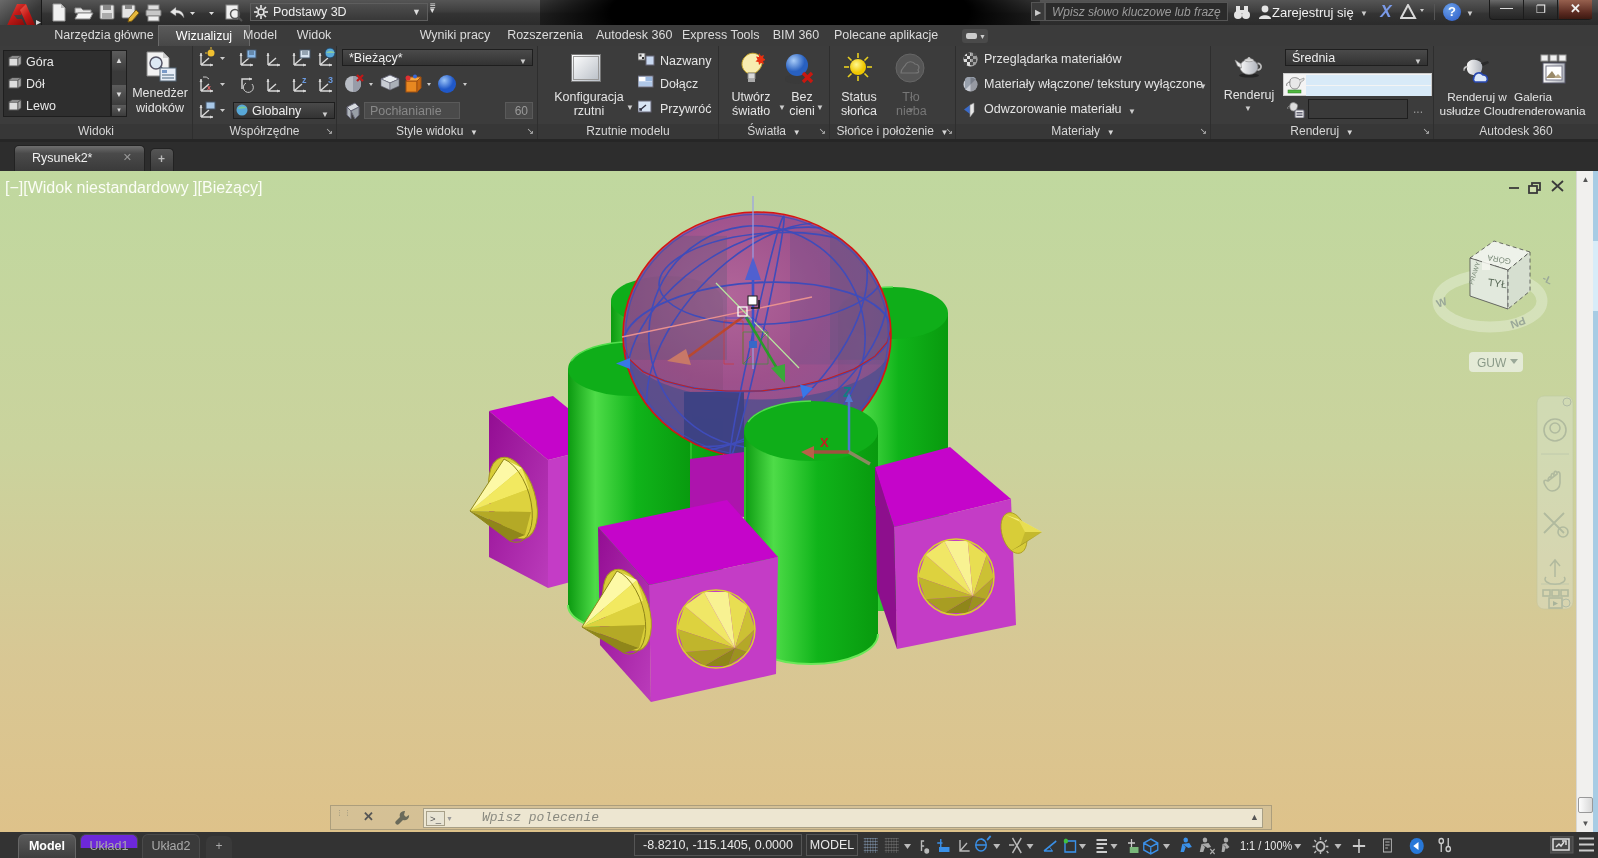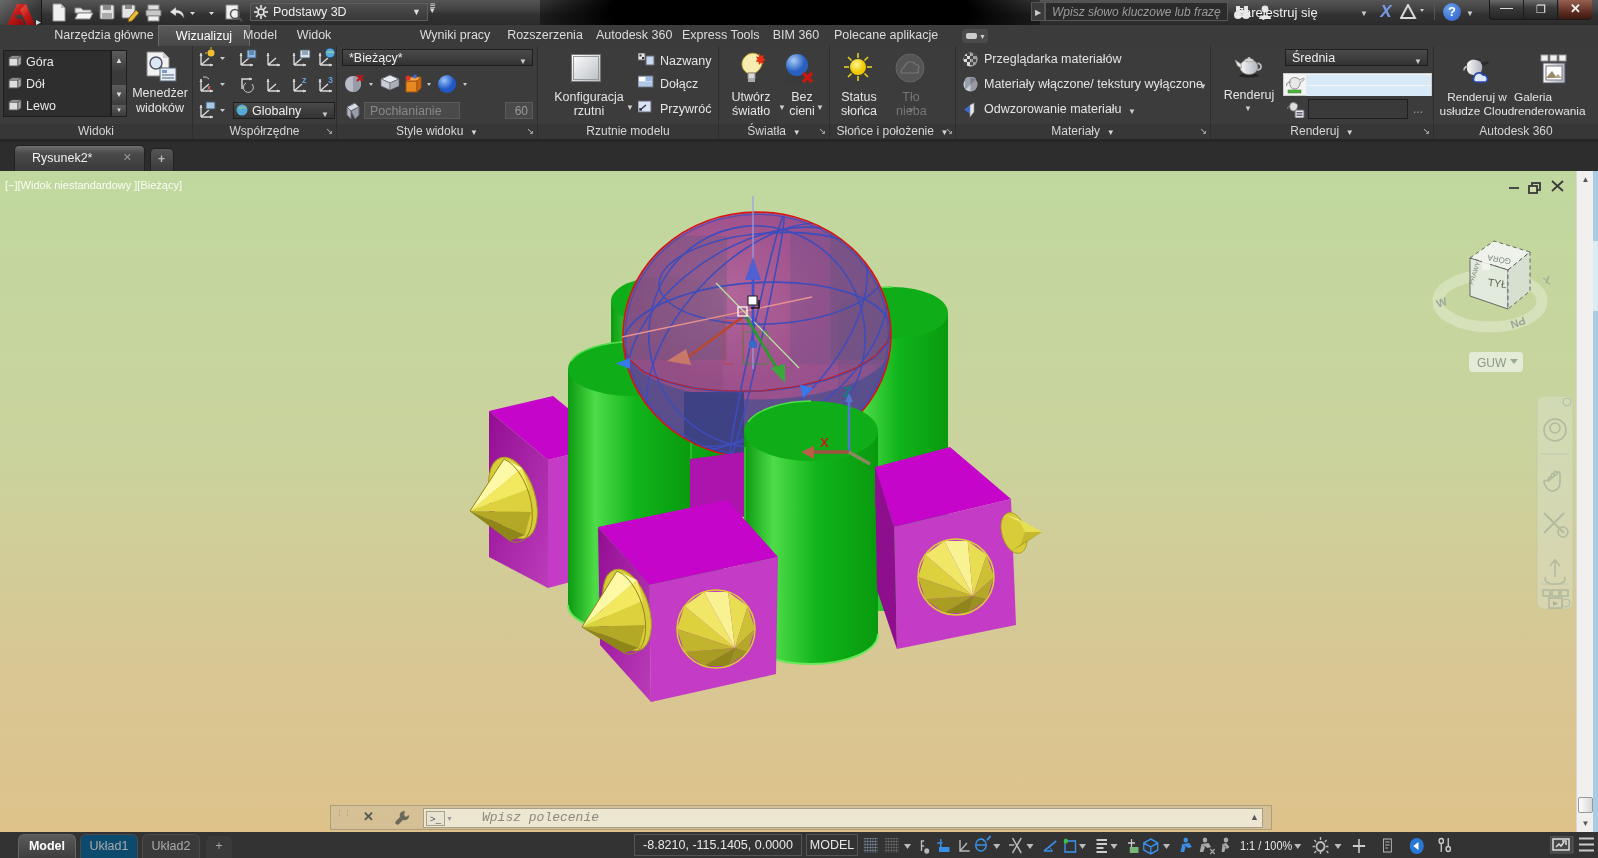--- a/index.html
+++ b/index.html
@@ -117,21 +117,21 @@
         <rect x="3" y="2" width="4" height="6"></rect>
         <rect x="11" y="2" width="4" height="6"></rect>
         <rect x="7" y="6" width="4" height="3"></rect>
       </g>
 
     <g transform="translate(26,0)" fill="#e4e4e4">
         <circle cx="6" cy="5" r="3.4"></circle>
         <path d="M0 15 C0 10 12 10 12 15 Z"></path>
       </g>
   </svg>
-  <div class="abs" style="left:1236px;top:0;height:43px;line-height:25px;color:#f0f0f0;font-size:13px;">Zarejestruj się</div>
+  <div class="abs" style="left:1272px;top:0;height:43px;line-height:25px;color:#f0f0f0;font-size:13px;">Zarejestruj się</div>
   <div class="abs" style="left:1360px;top:9px;color:#ccc;font-size:8px;">▼</div>
   <div class="abs" style="left:1375px;top:2px;width:22px;height:20px;color:#7a9ae8;font-size:17px;font-weight:bold;font-style:italic;text-align:center;line-height:20px;">X</div>
   <svg class="abs" style="left:1400px;top:4px;" width="30" height="17" viewBox="0 0 30 17">
     <path d="M8 1 L15 14 L1 14 Z" fill="none" stroke="#d8d8d8" stroke-width="2"></path>
     <path d="M20 5 l4 0 -2 3 z" fill="#ccc"></path>
   </svg>
   <div class="abs" style="left:1434px;top:4px;width:1px;height:16px;background:#555;"></div>
   <div class="abs" style="left:1443px;top:3px;width:18px;height:18px;border-radius:50%;background:radial-gradient(circle at 35% 30%, #6aa0e8, #2a5ac8);color:#fff;font-size:13px;font-weight:bold;text-align:center;line-height:18px;">?</div>
   <div class="abs" style="left:1466px;top:9px;color:#ccc;font-size:8px;">▼</div>
 
@@ -717,21 +717,21 @@
       </g>
 
       <g stroke="#3a3a3a" stroke-width="1.8" fill="none">
         <path d="M1509 17 h10"></path>
         <rect x="1532" y="12" width="8" height="7"></rect>
           <rect x="1529" y="15" width="8" height="7" fill="#cfe0ae"></rect>
         <path d="M1552 10 l11 10 M1563 10 l-11 10"></path>
       </g>
     </svg>
 
-    <div class="abs" style="left:5px;top:8px;color:#fbfdf6;font-size:11px;">[−][Widok niestandardowy ][Bieżący]</div>
+    <div class="abs" style="left:5px;top:8px;color:#fbfdf6;font-size:16px;">[−][Widok niestandardowy ][Bieżący]</div>
 
     <div class="abs" style="left:1576px;top:0;width:17px;height:661px;background:#f1f0ee;border-left:1px solid #d8d8d4;">
       <div class="abs" style="left:0;top:0;width:17px;height:17px;color:#555;font-size:8px;text-align:center;line-height:17px;">▲</div>
       <div class="abs" style="left:1px;top:626px;width:15px;height:16px;background:linear-gradient(90deg,#fdfdfd,#d8d8d8);border:1px solid #999;border-radius:2px;"></div>
       <div class="abs" style="left:0;top:644px;width:17px;height:17px;color:#555;font-size:8px;text-align:center;line-height:17px;">▼</div>
     </div>
     <div class="abs" style="left:1593px;top:0;width:5px;height:661px;background:#a8cce4;">
       <div class="abs" style="left:0;top:70px;width:5px;height:70px;background:#d8ecf8;"></div>
     </div>
 
@@ -744,21 +744,21 @@
       <div class="abs" style="left:92px;top:2px;right:8px;height:20px;background:rgba(240,235,218,0.88);border:1px solid #a89f85;">
         <div class="abs" style="left:2px;top:2px;width:19px;height:15px;background:#e8e4d4;border:1px solid #a8a088;color:#555;font-size:9.5px;text-align:center;line-height:14px;">&gt;_</div>
         <div class="abs" style="left:22px;top:6px;color:#999;font-size:7px;">▼</div>
         <div class="abs" style="left:58px;top:1px;color:#8a8a80;font-size:13px;font-style:italic;font-family:'Liberation Mono',monospace;">Wpisz polecenie</div>
       </div>
       <div class="abs" style="right:12px;top:6px;color:#555;font-size:9px;">▲</div>
     </div>
   </div>
   <div id="statusbar">
     <div class="abs" style="left:18px;top:2px;width:58px;height:24px;background:linear-gradient(#5a5a5a,#3e3e3e);border-radius:6px 6px 0 0;border:1px solid #666;border-bottom:none;color:#fff;font-size:12.5px;font-weight:bold;text-align:center;line-height:23px;">Model</div>
-    <div class="abs" style="left:80px;top:2px;width:58px;height:24px;background:#0c4a6e;border-radius:6px 6px 0 0;border:1px solid #4a4a4a;border-bottom:none;color:#aaa;font-size:12.5px;text-align:center;line-height:23px;">Układ1</div>
+    <div class="abs" style="left:80px;top:2px;width:58px;height:14px;background:#6d28d9;border-radius:6px 6px 0 0;border:1px solid #4a4a4a;border-bottom:none;color:#aaa;font-size:12.5px;text-align:center;line-height:23px;">Układ1</div>
     <div class="abs" style="left:142px;top:2px;width:58px;height:24px;background:#3a3a3a;border-radius:6px 6px 0 0;border:1px solid #4a4a4a;border-bottom:none;color:#aaa;font-size:12.5px;text-align:center;line-height:23px;">Układ2</div>
     <div class="abs" style="left:206px;top:4px;width:26px;height:22px;background:#3a3a3a;border-radius:6px 6px 0 0;color:#aaa;font-size:12px;text-align:center;line-height:21px;">+</div>
     <div class="abs" style="left:634px;top:2px;width:168px;height:22px;border:1px solid #555;color:#e8e8e8;font-size:12.5px;text-align:center;line-height:21px;">-8.8210, -115.1405, 0.0000</div>
     <div class="abs" style="left:806px;top:2px;width:52px;height:22px;border:1px solid #555;color:#e8e8e8;font-size:12.5px;text-align:center;line-height:21px;">MODEL</div>
     <svg class="abs" style="left:862px;top:3px" width="644" height="21" viewBox="0 0 736 21" preserveAspectRatio="none">
       <defs>
         <pattern id="gridp" width="3" height="3" patternUnits="userSpaceOnUse">
             <path d="M0 0 H3 M0 0 V3" stroke="#9ab8d8" stroke-width="0.8" fill="none"></path>
           </pattern>
         <pattern id="gridp2" width="3" height="3" patternUnits="userSpaceOnUse">

